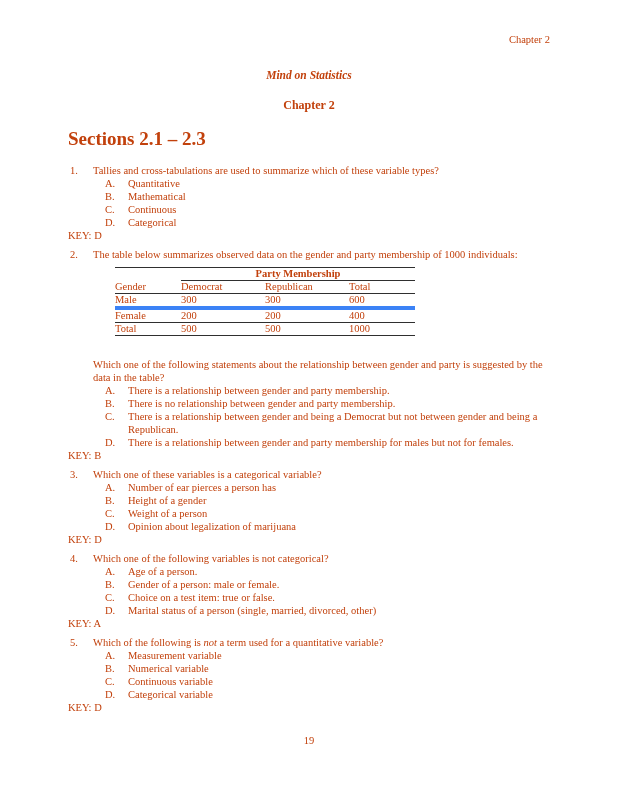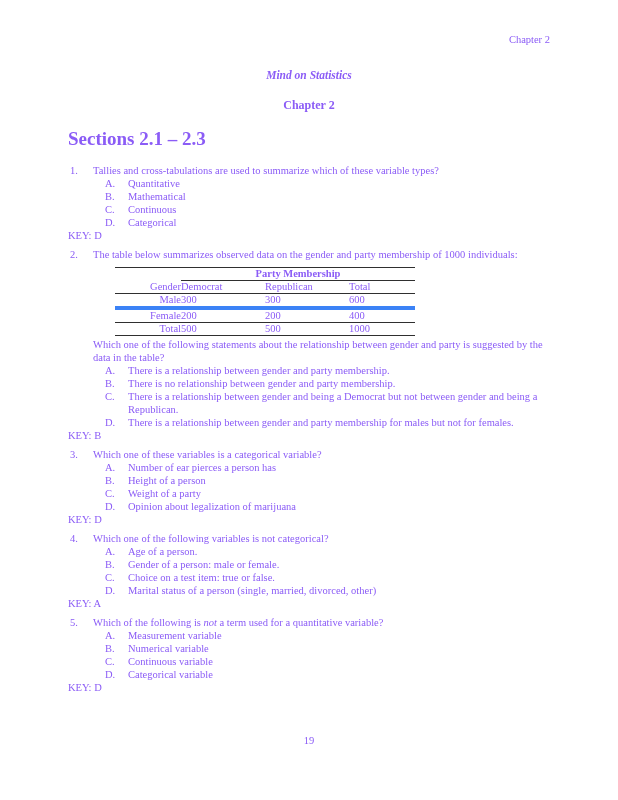--- a/index.html
+++ b/index.html
@@ -1,21 +1,21 @@
 <!DOCTYPE html>
 <html><head>
 <meta charset="utf-8">
 <style>
   html,body { margin:0; padding:0; background:#ffffff; }
   .page {
     position:relative;
     width:618px; height:800px;
     background:#ffffff;
     font-family:"Liberation Serif", serif;
-    color:#8b5cf6;
+    color:#c2410c;
     box-sizing:border-box;
     padding:33px 68px 0 68px;
     overflow:hidden;
   }
   .header-right { text-align:right; font-size:10.5px; line-height:13px; }
   .book-title {
     margin-top:22px; text-align:center;
     font-size:11.5px; font-weight:bold; font-style:italic; line-height:14px;
   }
   .chapter-title {
@@ -28,32 +28,32 @@
   .questions { margin-top:17px; font-size:10.5px; line-height:13px; }
   .question { margin-bottom:6px; }
   .stem { position:relative; padding-left:25px; }
   .qnum { position:absolute; left:2px; top:0; }
   .opt { position:relative; padding-left:60px; }
   .opt-letter { position:absolute; left:37px; top:0; }
   .key { padding-left:0; }
 
   table.data {
     border-collapse:collapse; table-layout:fixed;
-    width:300px; margin:6px 0 2px 47px;
+    width:300px; margin:6px 0 22px 47px;
   }
   table.data td, table.data th {
     padding:0; font-size:10.5px; line-height:12px; font-weight:normal;
     empty-cells:show;
   }
   .t-group td { line-height:13px; border-top:1.5px solid #2f2f2f; }
   .t-group .group-h {
     text-align:center; font-weight:bold; border-bottom:1px solid #2f2f2f;
   }
   .t-head th { line-height:13px; border-bottom:1.5px solid #2f2f2f; font-weight:bold; }
-  .c-left { text-align:right; padding-left:5px; }
+  .c-left { text-align:left; padding-left:5px; }
   .c-num { text-align:left; }
   .r-label { font-weight:bold; }
   .r-male td { border-bottom:4px solid #3b82f6; }
   .r-female td { border-bottom:1.5px solid #2f2f2f; }
   .r-total td { border-bottom:1.5px solid #2f2f2f; line-height:13px; }
   .followup { max-width:466px; }
   .footer {
     position:absolute; left:0; right:0; top:734px;
     text-align:center; font-size:10.5px; line-height:13px;
   }
@@ -166,25 +166,25 @@
       <div class="stem">
         <span class="qnum">3.</span>
         <span>Which one of these variables is a categorical variable?</span>
       </div>
       <div class="opt">
         <span class="opt-letter">A.</span>
         <span>Number of ear pierces a person has</span>
       </div>
       <div class="opt">
         <span class="opt-letter">B.</span>
-        <span>Height of a person</span>
-      </div>
-      <div class="opt">
-        <span class="opt-letter">C.</span>
-        <span>Weight of a party</span>
+        <span>Height of a gender</span>
+      </div>
+      <div class="opt">
+        <span class="opt-letter">C.</span>
+        <span>Weight of a person</span>
       </div>
       <div class="opt">
         <span class="opt-letter">D.</span>
         <span>Opinion about legalization of marijuana</span>
       </div>
       <div class="key">KEY: D</div>
     </div>
 
     <div class="question">
       <div class="stem">

